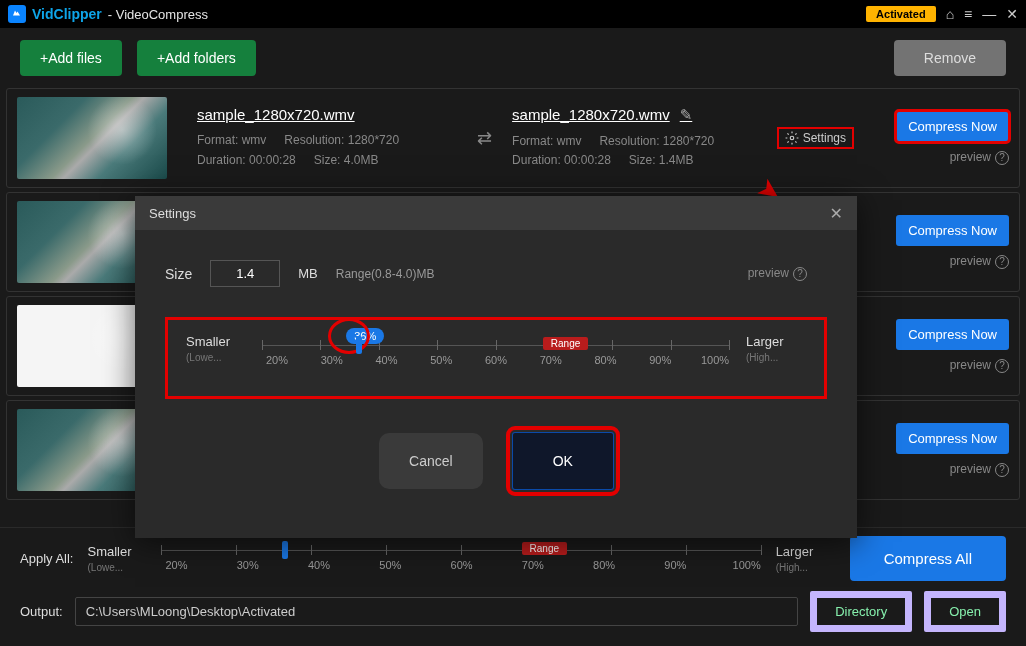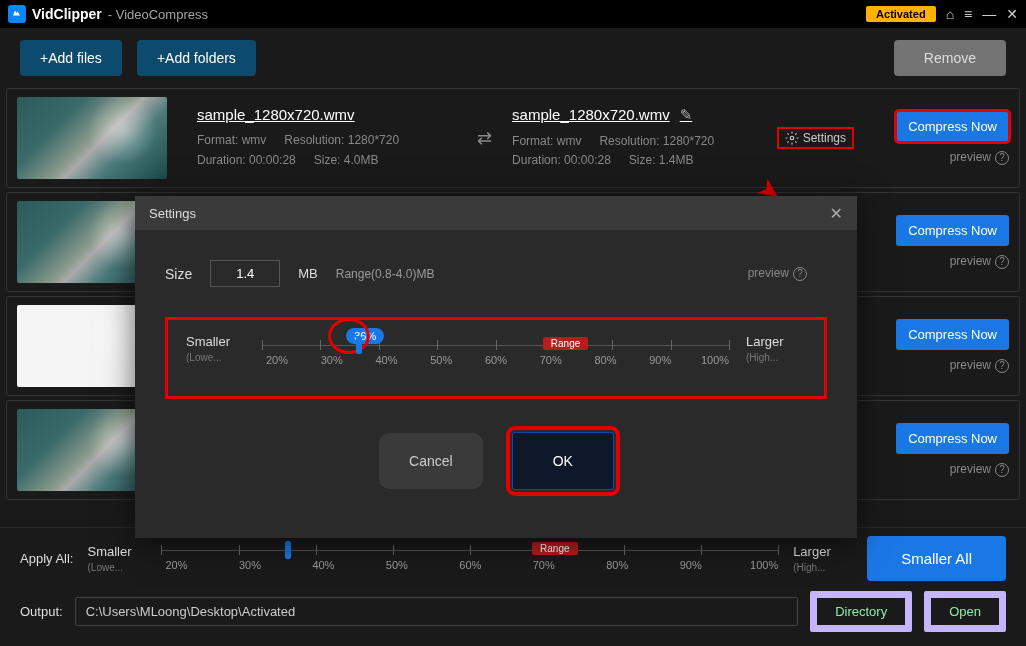--- a/index.html
+++ b/index.html
@@ -2,29 +2,29 @@
 <html><head>
 <meta charset="utf-8">
 <style>
 * { margin:0; padding:0; box-sizing:border-box; font-family:"Segoe UI",Arial,sans-serif; }
 body { background:#1a1a1a; width:1026px; height:646px; overflow:hidden; position:relative; color:#ccc; font-size:13px; }
 
 
 .titlebar { height:28px; background:#000; display:flex; align-items:center; padding:0 8px; }
 .logo { width:18px; height:18px; background:#0a84ff; border-radius:3px; display:flex; align-items:center; justify-content:center; margin-right:6px; }
 .logo svg { width:12px; height:12px; }
-.app-name { font-weight:bold; color:#ffffff; font-size:14px; }
-.app-sub { color:#a3a3a3; margin-left:6px; font-size:13px; }
+.app-name { font-weight:bold; color:#0ea5e9; font-size:14px; }
+.app-sub { color:#e5e5e5; margin-left:6px; font-size:13px; }
 .tb-right { margin-left:auto; display:flex; align-items:center; gap:10px; }
 .activated { background:#ffb300; color:#000; font-weight:bold; font-size:11px; padding:2px 10px; border-radius:2px; }
 .tb-icon { color:#ccc; font-size:14px; cursor:pointer; }
 
 
 .toolbar { height:60px; display:flex; align-items:center; padding:0 20px; gap:15px; }
-.btn-blue { background:#0c4a6e; color:#fff; border:none; padding:10px 20px; border-radius:4px; font-size:14px; cursor:pointer; }
+.btn-blue { background:#15803d; color:#fff; border:none; padding:10px 20px; border-radius:4px; font-size:14px; cursor:pointer; }
 .btn-dark { background:#737373; color:#ddd; border:none; padding:10px 30px; border-radius:4px; font-size:14px; cursor:pointer; margin-left:auto; }
 
 
 .file-list { padding:0 6px; }
 .file-row { height:100px; border:1px solid #333; border-radius:3px; display:flex; align-items:center; padding:8px 10px; margin-bottom:4px; background:#1a1a1a; position:relative; }
 .thumb { width:150px; height:82px; background:linear-gradient(135deg,#2a5a5a 0%,#3a6a6a 30%,#8a9a8a 50%,#aaa 55%,#4a7a7a 70%,#1a4a4a 100%); border-radius:2px; flex-shrink:0; position:relative; overflow:hidden; }
 .thumb-white { background:#f5f5f5; }
 .thumb::after { content:""; position:absolute; inset:0; background:radial-gradient(circle at 70% 40%, rgba(255,255,255,0.4) 0%, transparent 30%); }
 .meta-left { margin-left:30px; width:280px; }
 .meta-right { margin-left:20px; flex:1; }
@@ -182,21 +182,21 @@
           <span>40%</span>
           <span>50%</span>
           <span>60%</span>
           <span>70%</span>
           <span>80%</span>
           <span>90%</span>
           <span>100%</span>
       </div>
     </div>
     <div class="end-label"><span>Larger</span><br><span class="end-sub">(High...</span></div>
-    <button class="compress-all">Smaller All</button>
+    <button class="compress-all">Compress All</button>
   </div>
   <div class="output-row">
     <span style="color:#ddd;">Output:</span>
     <div class="path-box">C:\Users\MLoong\Desktop\Activated</div>
     <button class="dir-btn">Directory</button>
     <button class="dir-btn">Open</button>
   </div>
 </div>
 
 <div class="arrow-annot">➤</div>

